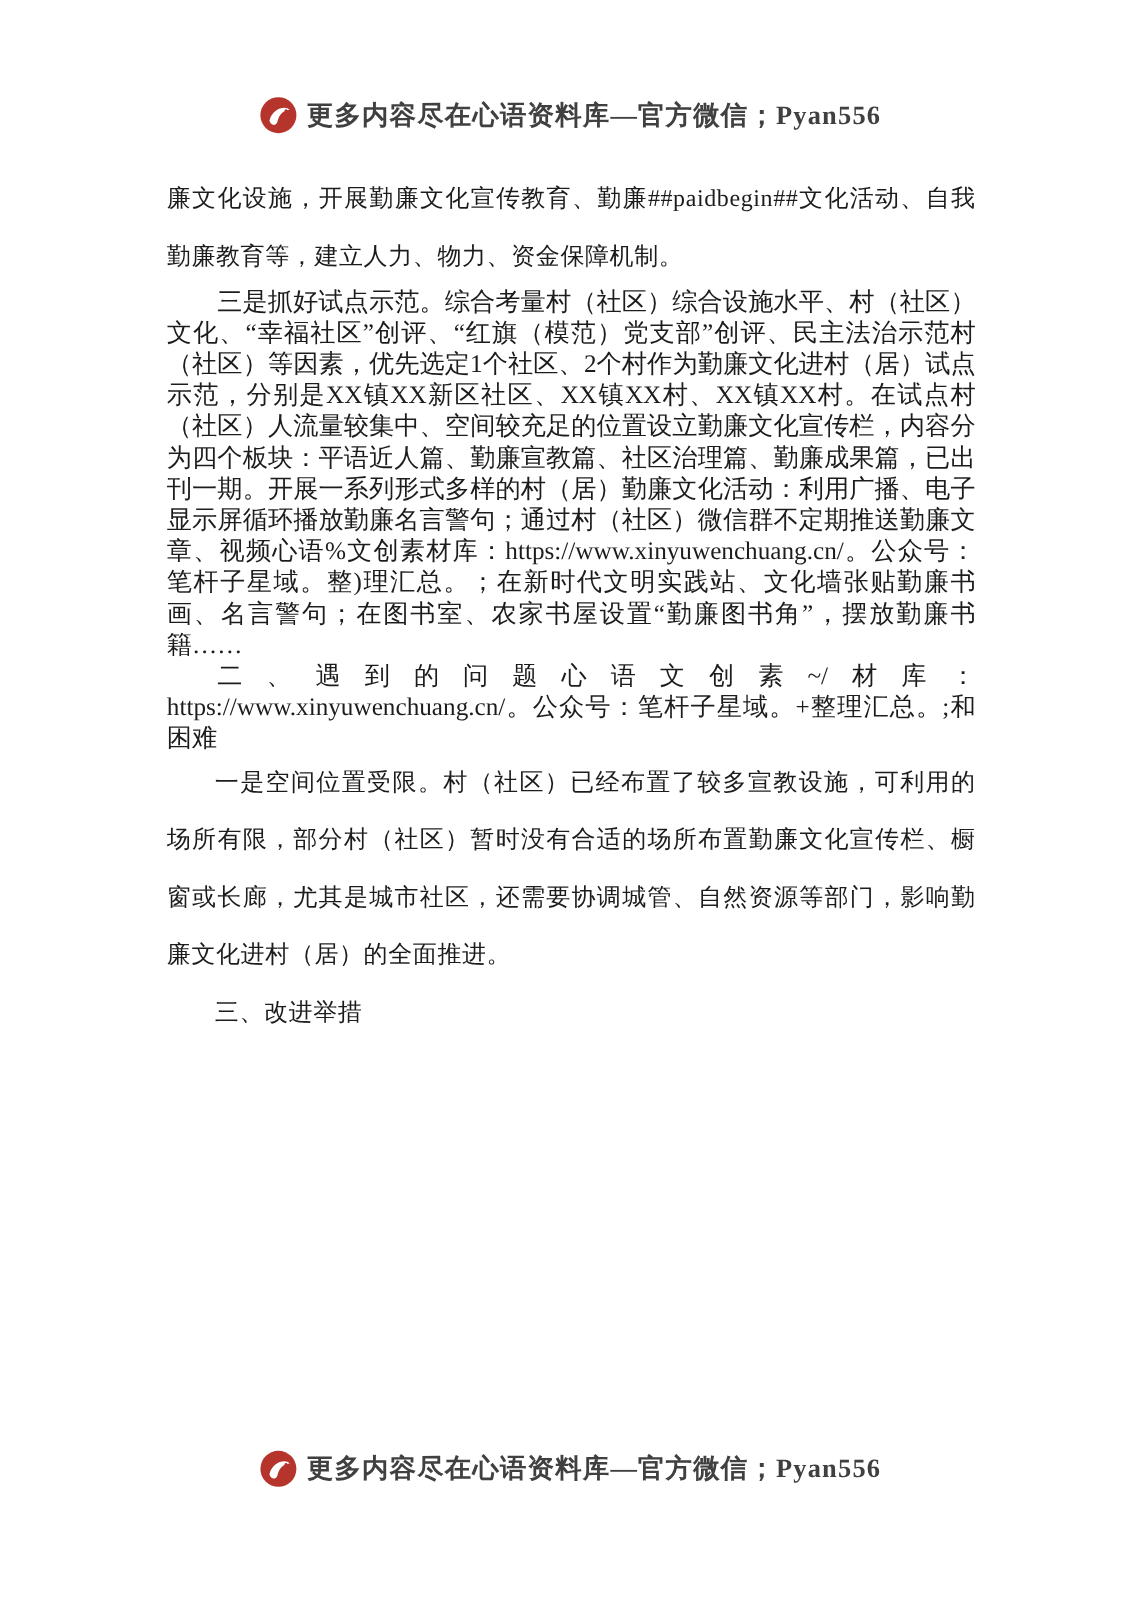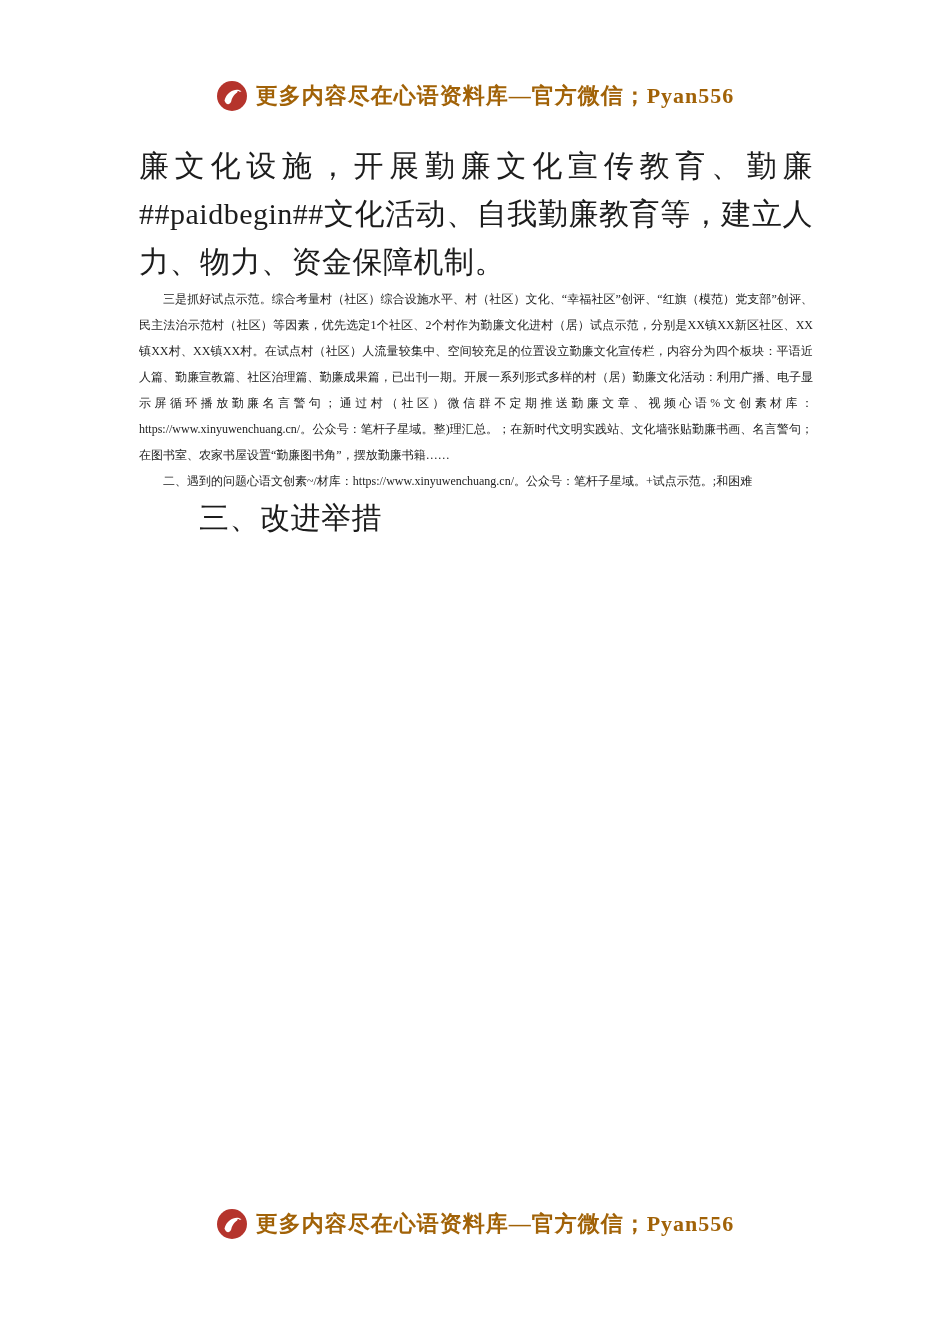--- a/index.html
+++ b/index.html
@@ -32,43 +32,43 @@
     width: 32px;
     height: 32px;
     display: inline-block;
     flex: 0 0 auto;
   }
   .brand .logo svg { width: 100%; height: 100%; display: block; }
   .brand-text {
     font-size: 22px;
     font-weight: bold;
     letter-spacing: 1px;
-    color: #a16207;
+    color: #404040;
     font-family: "Liberation Serif", "DejaVu Serif", serif;
     white-space: nowrap;
     text-align: center;
   }
   .content {
     position: absolute;
     top: 142px;
     left: 139px;
     width: 674px;
   }
   .content p {
     margin: 0;
     text-align: justify;
     text-justify: inter-ideograph;
   }
   .para-large {
-    font-size: 30px;
+    font-size: 20px;
     line-height: 48px;
     letter-spacing: 0.5px;
   }
   .para-small {
-    font-size: 12px;
+    font-size: 21px;
     line-height: 26px;
   }
   .indent { text-indent: 2em; }
 </style>
 </head>
 <body>
 
 <div class="page">
 
   <div class="brand header">
@@ -78,21 +78,22 @@
         <path d="M8.5 20.5 C11 10.5, 21.5 7.5, 25.5 11.5 C20.5 11.5, 16.5 15.5, 15.2 21.5 C13.5 25.5, 9.8 24.8, 8.5 20.5 Z" fill="#ffffff"></path>
         <circle cx="22.3" cy="12.2" r="1.1" fill="#b5342c"></circle>
       </svg>
     </span>
     <span class="brand-text">更多内容尽在心语资料库—官方微信；Pyan556</span>
   </div>
 
   <div class="content">
     <p class="para-large">廉文化设施，开展勤廉文化宣传教育、勤廉##paidbegin##文化活动、自我勤廉教育等，建立人力、物力、资金保障机制。</p>
     <p class="para-small indent">三是抓好试点示范。综合考量村（社区）综合设施水平、村（社区）文化、“幸福社区”创评、“红旗（模范）党支部”创评、民主法治示范村（社区）等因素，优先选定1个社区、2个村作为勤廉文化进村（居）试点示范，分别是XX镇XX新区社区、XX镇XX村、XX镇XX村。在试点村（社区）人流量较集中、空间较充足的位置设立勤廉文化宣传栏，内容分为四个板块：平语近人篇、勤廉宣教篇、社区治理篇、勤廉成果篇，已出刊一期。开展一系列形式多样的村（居）勤廉文化活动：利用广播、电子显示屏循环播放勤廉名言警句；通过村（社区）微信群不定期推送勤廉文章、视频心语%文创素材库：https://www.xinyuwenchuang.cn/。公众号：笔杆子星域。整)理汇总。；在新时代文明实践站、文化墙张贴勤廉书画、名言警句；在图书室、农家书屋设置“勤廉图书角”，摆放勤廉书籍……</p>
-    <p class="para-small indent">二、遇到的问题心语文创素~/材库：https://www.xinyuwenchuang.cn/。公众号：笔杆子星域。+试点示范。;和困难</p>
+    <p class="para-small indent">二、遇到的问题心语文创素~/材库：https://www.xinyuwenchuang.cn/。公众号：笔杆子星域。+整理汇总。;和困难</p>
+    <p class="para-large indent">一是空间位置受限。村（社区）已经布置了较多宣教设施，可利用的场所有限，部分村（社区）暂时没有合适的场所布置勤廉文化宣传栏、橱窗或长廊，尤其是城市社区，还需要协调城管、自然资源等部门，影响勤廉文化进村（居）的全面推进。</p>
     <p class="para-large indent">三、改进举措</p>
   </div>
 
   <div class="brand footer">
     <span class="logo">
       <svg viewBox="0 0 32 32" xmlns="http://www.w3.org/2000/svg">
         <circle cx="16" cy="16" r="15" fill="#b5342c"></circle>
         <path d="M8.5 20.5 C11 10.5, 21.5 7.5, 25.5 11.5 C20.5 11.5, 16.5 15.5, 15.2 21.5 C13.5 25.5, 9.8 24.8, 8.5 20.5 Z" fill="#ffffff"></path>
         <circle cx="22.3" cy="12.2" r="1.1" fill="#b5342c"></circle>
       </svg>

